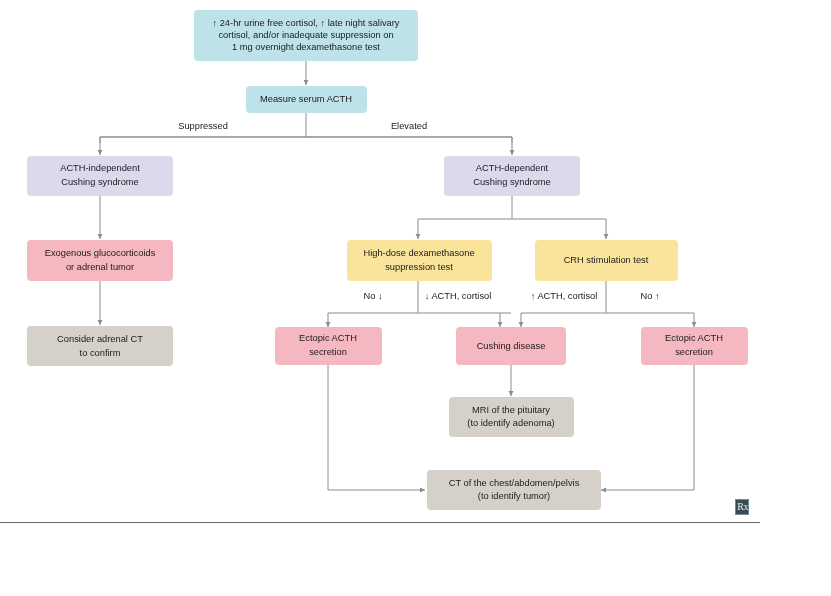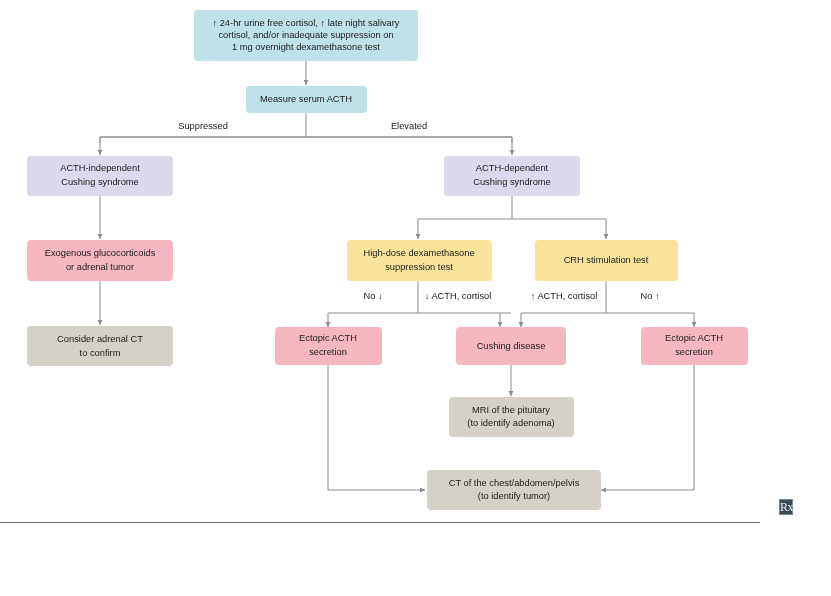--- a/index.html
+++ b/index.html
@@ -45,25 +45,24 @@
     stroke-width: 1;
   }
   .rx-badge {
     position: absolute;
     width: 12px;
     height: 14px;
     background: #3c4a52;
     border: 1px solid #6f8a94;
     color: #e8eef0;
     font-family: "Liberation Serif", serif;
-    font-size: 12px;
+    font-size: 10px;
     line-height: 14px;
     text-align: right;
     letter-spacing: -0.5px;
-    margin-left: 44px;
   }
   .bottom-rule {
     position: absolute;
     left: 0;
     width: 760px;
     height: 0;
     border-top: 1.6px solid #6b6b6b;
   }
 </style>
 </head>

